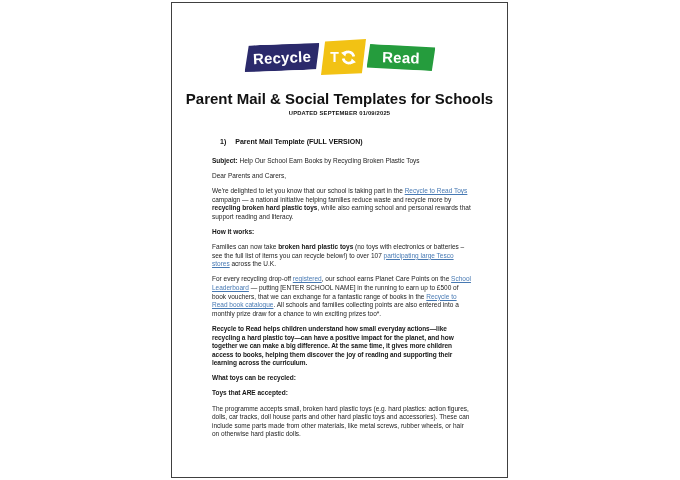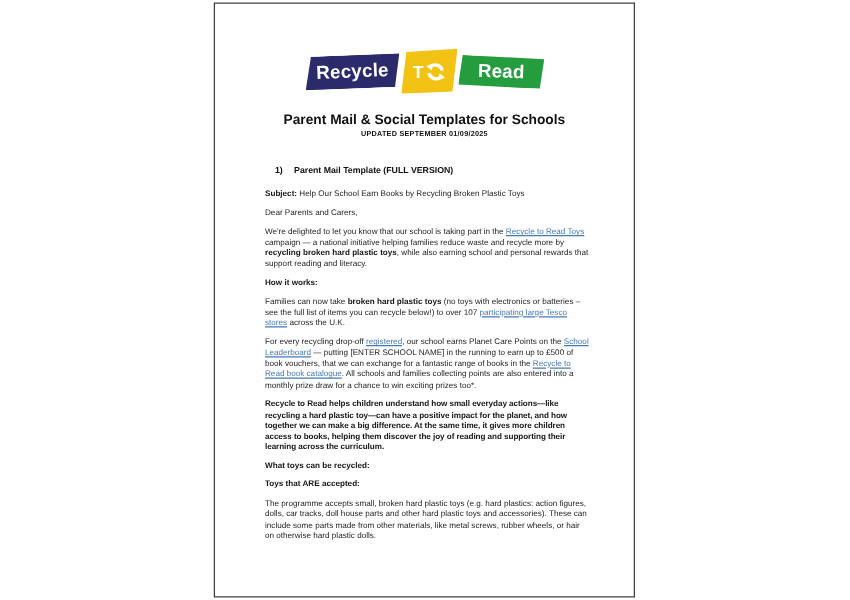--- a/index.html
+++ b/index.html
@@ -29,21 +29,21 @@
     clip-path:polygon(9% 7%,100% 0,91% 95%,0 100%);
     display:flex; align-items:center; justify-content:center; gap:1px; z-index:1;
   }
   .badge.yellow .to-t { color:#fff; font-weight:bold; font-size:14px; }
   .banner.green {
     background:var(--green,#259c3d); width:68px; height:25px; font-size:15px;
     clip-path:polygon(4% 0,100% 5%,96% 100%,0 95%);
     transform:rotate(2deg); z-index:2;
   }
   
-  .doc-title { margin-top:12px; text-align:center; font-size:11px; font-weight:bold; color:#111; }
+  .doc-title { margin-top:12px; text-align:center; font-size:15px; font-weight:bold; color:#111; }
   .doc-updated { margin-top:3px; text-align:center; font-size:5.8px; font-weight:bold; color:#111; letter-spacing:.2px; }
   
   .body-col { margin:22px 35px 0 40px; }
   .section-heading {
     display:flex; gap:9px; font-size:7px; font-weight:bold; color:#111;
     margin:0 0 12px 8px;
   }
   p { margin:0 0 6.5px 0; font-size:6.5px; line-height:8.6px; color:#232323; }
   .bold-head, b { font-weight:bold; color:#161616; }
   .all-bold { font-weight:bold; color:#161616; letter-spacing:-.05px; }

